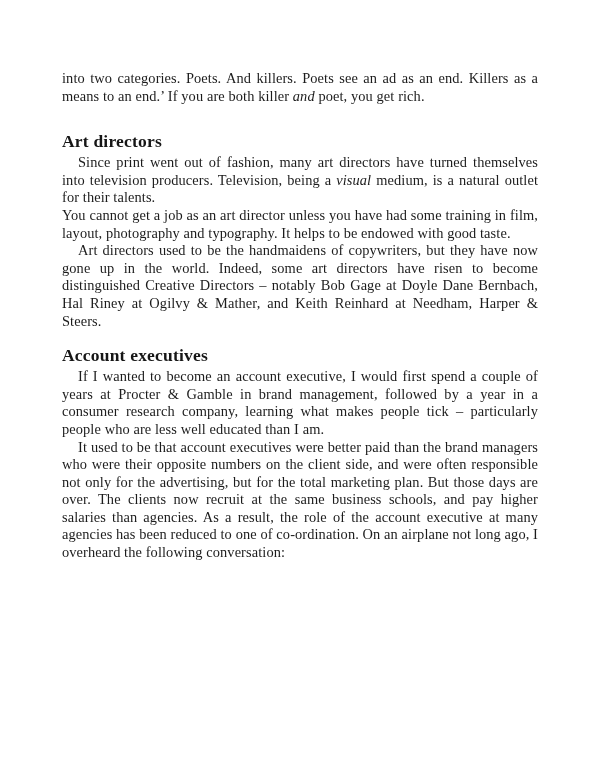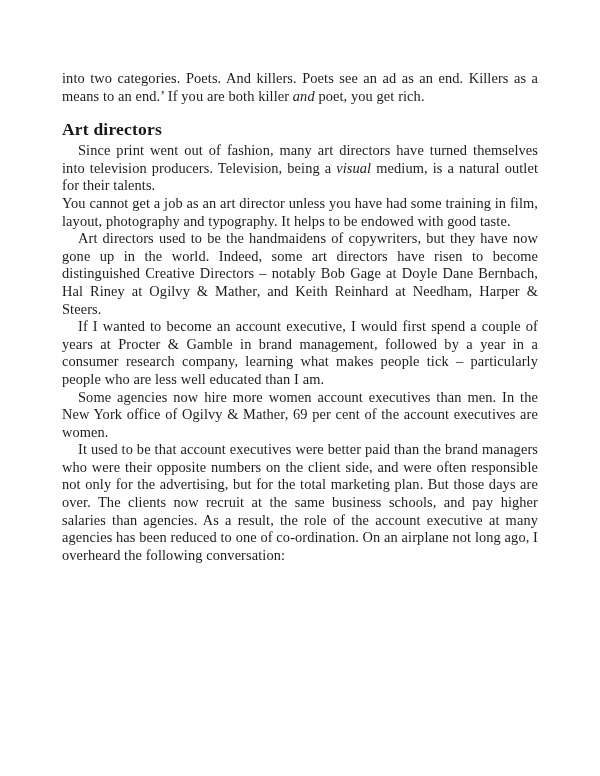--- a/index.html
+++ b/index.html
@@ -35,21 +35,21 @@
   }
   .heading {
     margin: 15px 0 3px 0;
     font-size: 17.5px;
     line-height: 20px;
     font-weight: 700;
     color: #161616;
     letter-spacing: 0.2px;
   }
   .heading.first {
-    margin-top: 14px;
+    margin-top: 26px;
   }
   em {
     font-style: italic;
   }
 </style>
 </head>
 <body>
 
 <div class="page">
   <div class="text-block">
@@ -57,22 +57,22 @@
     <p class="para"><span>into two categories. Poets. And killers. Poets see an ad as an end. Killers as a means to an end.’ If you are both killer </span><em>and</em><span> poet, you get rich.</span></p>
 
     <h2 class="heading first">Art directors</h2>
 
     <p class="para indent"><span>Since print went out of fashion, many art directors have turned themselves into television producers. Television, being a </span><em>visual</em><span> medium, is a natural outlet for their talents.</span></p>
 
     <p class="para"><span>You cannot get a job as an art director unless you have had some training in film, layout, photography and typography. It helps to be endowed with good taste.</span></p>
 
     <p class="para indent"><span>Art directors used to be the handmaidens of copywriters, but they have now gone up in the world. Indeed, some art directors have risen to become distinguished Creative Directors – notably Bob Gage at Doyle Dane Bernbach, Hal Riney at Ogilvy &amp; Mather, and Keith Reinhard at Needham, Harper &amp; Steers.</span></p>
 
+    <h2 class="heading">Account executives</h2>
 
 
     <p class="para indent"><span>If I wanted to become an account executive, I would first spend a couple of years at Procter &amp; Gamble in brand management, followed by a year in a consumer research company, learning what makes people tick – particularly people who are less well educated than I am.</span></p>
 
-    <p class="para indent"><span>Some agencies now hire more women account executives than men. In the New York office of Ogilvy &amp; Mather, 69 per cent of the account executives are women.</span></p>
 
     <p class="para indent"><span>It used to be that account executives were better paid than the brand managers who were their opposite numbers on the client side, and were often responsible not only for the advertising, but for the total marketing plan. But those days are over. The clients now recruit at the same business schools, and pay higher salaries than agencies. As a result, the role of the account executive at many agencies has been reduced to one of co-ordination. On an airplane not long ago, I overheard the following conversation:</span></p>
 
   </div>
 </div>
 
 </body></html>

